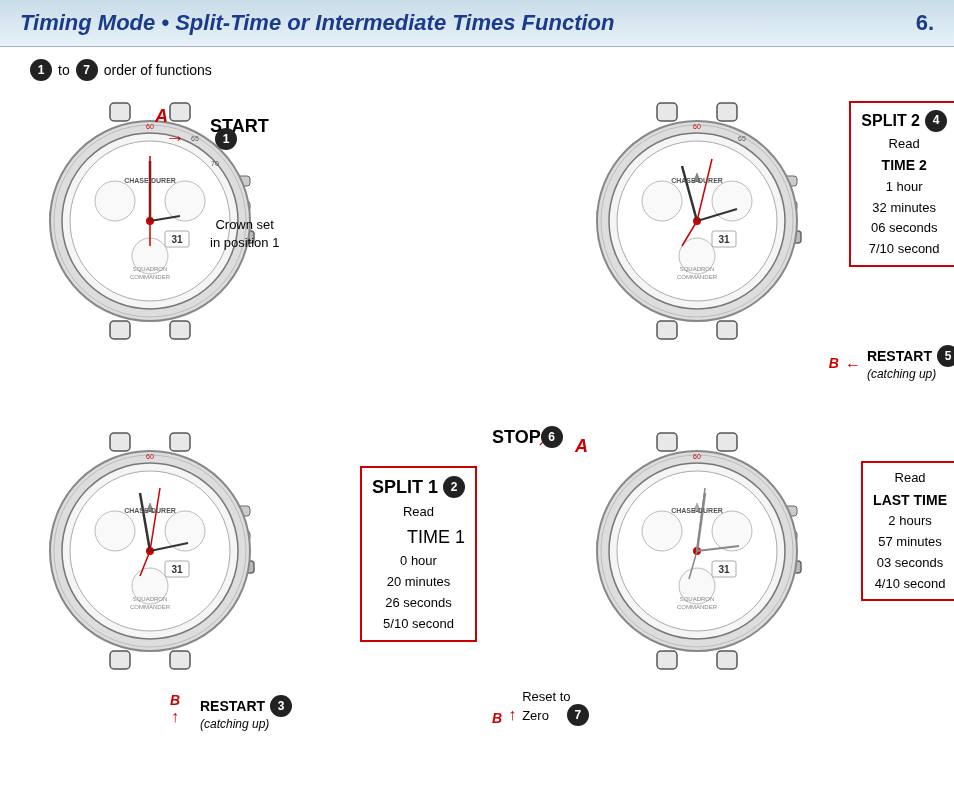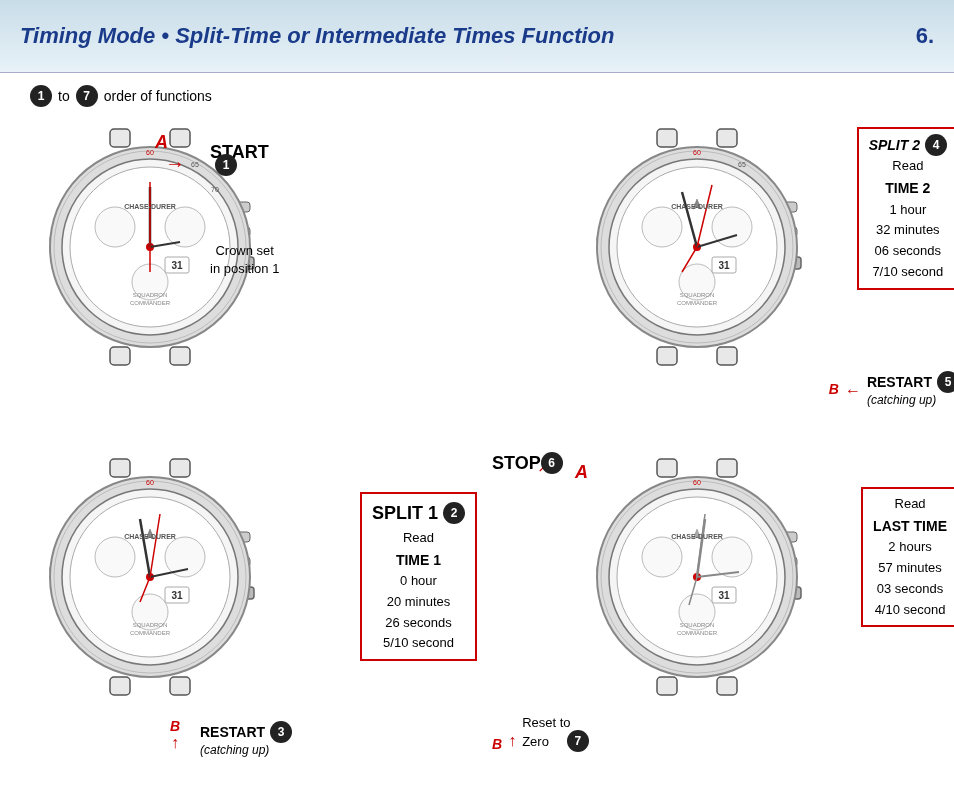--- a/index.html
+++ b/index.html
@@ -8,21 +8,21 @@
       height: 792px;
       background: #fff;
       font-family: Arial, sans-serif;
       overflow: hidden;
       position: relative;
     }
 
     
     .header {
       background: linear-gradient(to bottom, #c8dce8, #e8f2f8);
-      padding: 23px 20px;
+      padding: 10px 20px;
       display: flex;
       align-items: center;
       justify-content: space-between;
       border-bottom: 1px solid #aac;
     }
     .header-title {
       font-size: 22px;
       font-weight: bold;
       color: #1a3a8a;
       font-style: italic;
@@ -192,21 +192,21 @@
         <text x="110" y="82" text-anchor="middle" font-size="7" fill="#555" font-weight="bold">CHASE-DURER</text>
         <text x="110" y="170" text-anchor="middle" font-size="6" fill="#888">SQUADRON</text>
         <text x="110" y="178" text-anchor="middle" font-size="6" fill="#888">COMMANDER</text>
         <text x="110" y="28" text-anchor="middle" font-size="7" fill="#cc0000">60</text>
         <text x="155" y="40" text-anchor="middle" font-size="7" fill="#555">65</text>
       </svg>
     </div>
 
     <div style="position:absolute; top:15px; right:5px; border:2px solid #cc0000; background:#fff; padding:5px 10px; text-align:center; font-size:13px; line-height:1.6;">
       <div style="display:flex; align-items:center; justify-content:center; gap:5px;">
-        <span style="font-weight:bold; font-size:14px;font-style:italic;">SPLIT 2</span>
+        <span style="font-weight:bold; font-size:16px;">SPLIT 2</span>
         <span class="badge">4</span>
       </div>
       <div>Read</div>
       <div style="font-weight:bold; font-size:14px;">TIME 2</div>
       <div>1 hour</div>
       <div>32 minutes</div>
       <div>06 seconds</div>
       <div>7/10 second</div>
     </div>
 
@@ -257,21 +257,21 @@
         <text x="110" y="28" text-anchor="middle" font-size="7" fill="#cc0000">60</text>
       </svg>
     </div>
 
     <div style="position:absolute; top:50px; right:10px; border:2px solid #cc0000; background:#fff; padding:5px 10px; text-align:center; font-size:13px; line-height:1.6;">
       <div style="display:flex; align-items:center; justify-content:center; gap:5px;">
         <span style="font-weight:bold; font-size:18px;">SPLIT 1</span>
         <span class="badge">2</span>
       </div>
       <div>Read</div>
-      <div style="font-weight:bold; font-size:14px;">TIME 1</div>
+      <div style="font-weight:normal; font-size:18px;text-align:right;">TIME 1</div>
       <div>0 hour</div>
       <div>20 minutes</div>
       <div>26 seconds</div>
       <div>5/10 second</div>
     </div>
 
     <div style="position:absolute; bottom:20px; left:160px; display:flex; flex-direction:column; align-items:center;">
       <span class="letter-badge" style="font-size:14px;">B</span>
       <span style="color:#cc0000; font-size:16px;">↑</span>
     </div>

